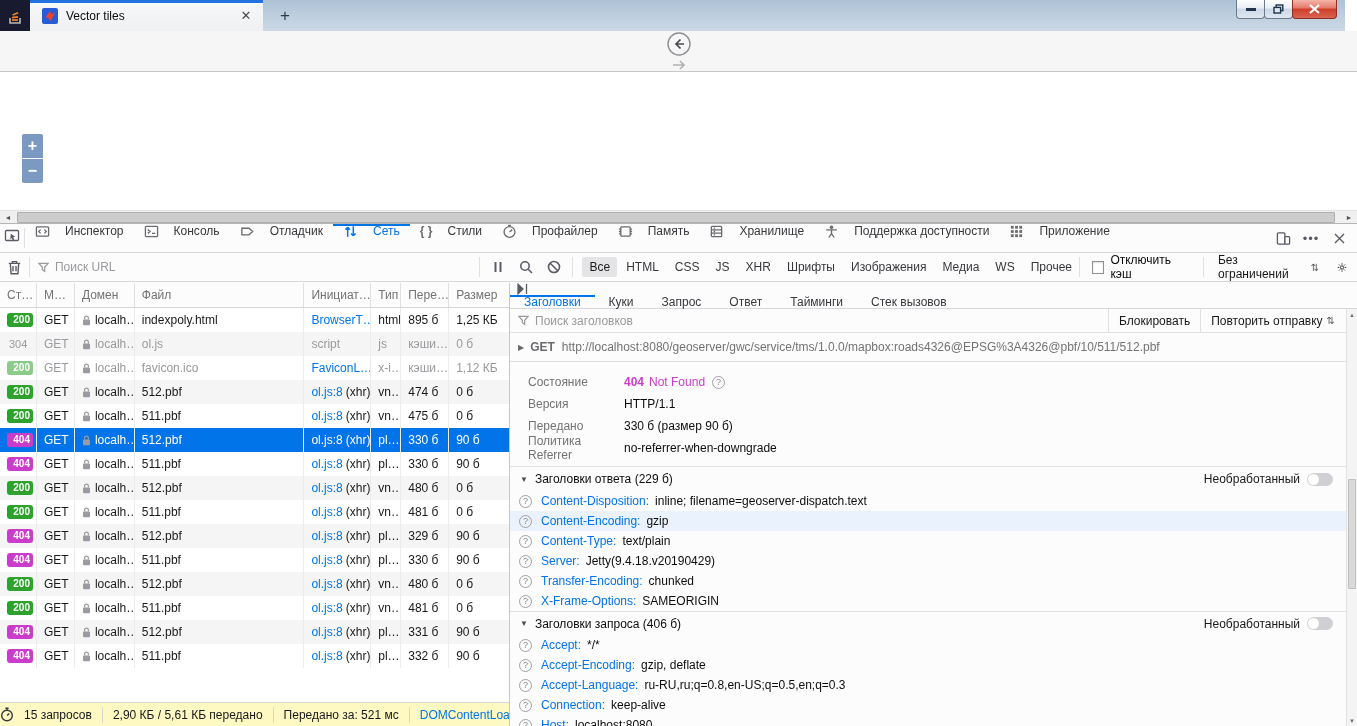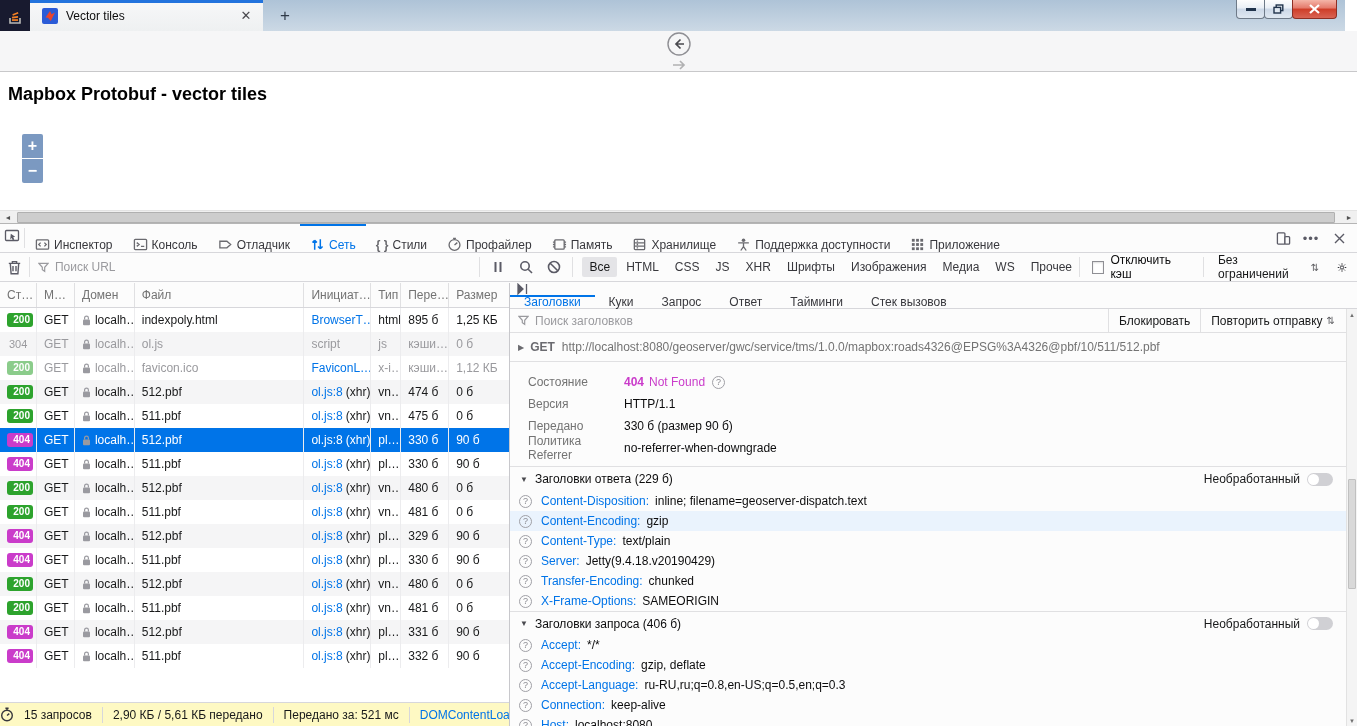--- a/index.html
+++ b/index.html
@@ -54,21 +54,21 @@
     display:flex; align-items:center; justify-content:center; }
   .hs-thumb { position:absolute; top:1px; left:17px; right:22px; height:11px; background:#cdcdcd;
     border:1px solid #b0b0b0; border-radius:1px; }
 
   
   .devtools { position:absolute; top:223px; left:0; right:0; bottom:0; background:#fcfcfc;
     border-top:1px solid #b5b5b5; font-size:12px; color:#0c0c0d; }
   .dt-toolbar { height:29px; border-bottom:1px solid #d7d7db; display:flex; align-items:stretch; }
   .dt-pick { width:30px; display:flex; align-items:center; justify-content:center; }
   .dt-sep { width:1px; background:#e0e0e2; margin:4px 0; }
-  .dt-tab { position:relative; display:flex; align-items:flex-end; gap:4px; padding:0 10px; color:#38383d; }
+  .dt-tab { position:relative; display:flex; align-items:flex-start; gap:15px; padding:0 10px; color:#38383d; }
   .dt-tab.active { color:#0074e8; }
   .dt-tab.active::before { content:""; position:absolute; top:0; left:0; right:0; height:2px; background:#0074e8; }
   .dt-right { margin-left:auto; display:flex; align-items:center; gap:4px; padding-right:6px; }
   .iconbtn { width:24px; height:24px; display:flex; align-items:center; justify-content:center; }
 
   .net-toolbar { height:29px; border-bottom:1px solid #d7d7db; display:flex; align-items:center; }
   .nt-left-ico { width:30px; display:flex; justify-content:center; }
   .nt-search { display:flex; align-items:center; width:465px; padding-left:8px; gap:6px; }
   .nt-search input { border:none; outline:none; background:transparent; font-size:12px; width:400px;
     font-family:inherit; color:#0c0c0d; }
@@ -288,21 +288,20 @@
     </div>
     <span class="url-sep"></span>
     <div class="navbtn">
       <svg width="15" height="13" viewBox="0 0 15 13" stroke="#4a4a4f" stroke-width="1.7">
           <path d="M1 1.5h13M1 6.5h13M1 11.5h13"></path>
         </svg>
     </div>
   </div>
 
   <div class="content">
-    <h1>Mapbox Protobuf - vector tiles</h1>
     <div class="olzoom">
       <div class="zin">+</div>
       <div class="zout">−</div>
     </div>
   </div>
 
   <div class="hscroll">
     <span class="hs-arrow" style="left:0;">◄</span>
     <span class="hs-thumb"></span>
     <span class="hs-arrow" style="right:0;">►</span>

